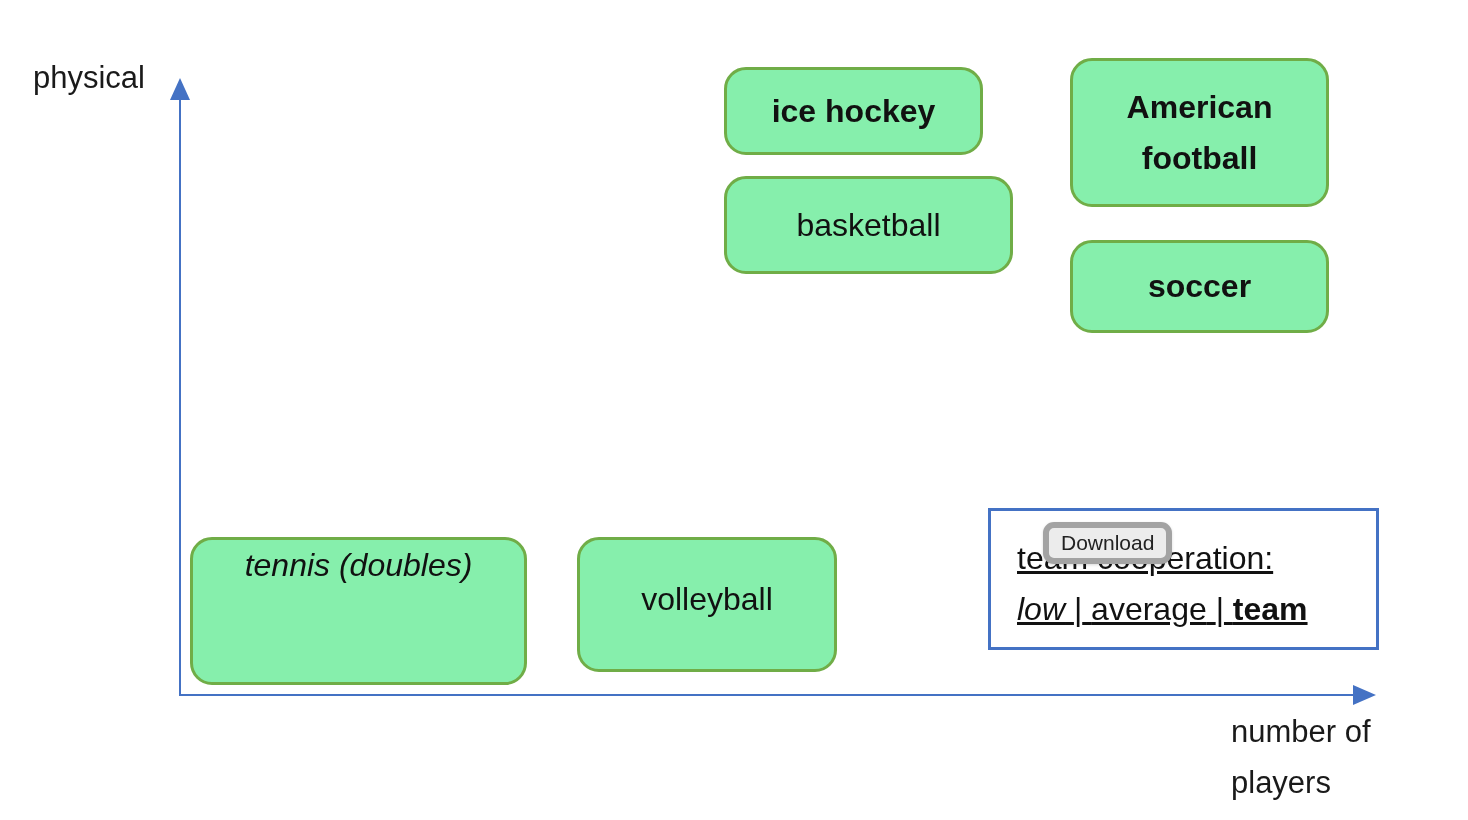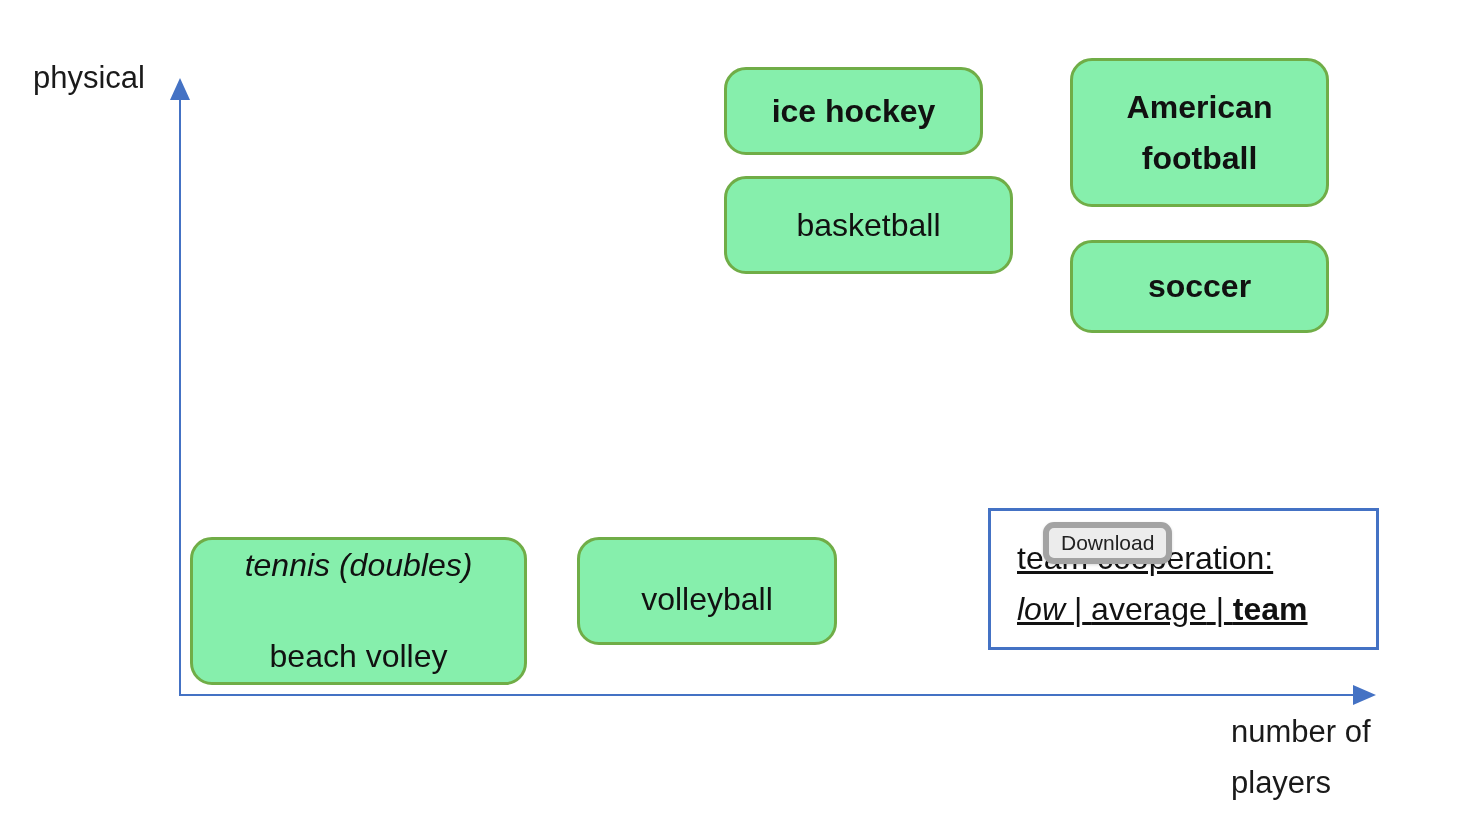--- a/index.html
+++ b/index.html
@@ -49,24 +49,23 @@
   <span>American</span>
   <span>football</span>
 </div>
 
 <div class="box bold" style="left:1070px; top:240px; width:259px; height:93px;">
   <span>soccer</span>
 </div>
 
 <div class="box" style="left:190px; top:537px; width:337px; height:148px;justify-content:space-between;">
   <span class="italic">tennis (doubles)</span>
-  <span>beach volley</span>
 </div>
 
-<div class="box" style="left:577px; top:537px; width:260px; height:108px; justify-content:flex-start; padding-top:34px;">
+<div class="box" style="left:577px; top:537px; width:260px; height:135px; justify-content:flex-start; padding-top:34px;">
   <span>volleyball</span>
 </div>
 
 <div class="legend" style="left:988px; top:508px; width:391px; height:142px;">
   <div>team cooperation:</div>
   <div>
     <span class="italic">low</span>
     <span>|</span>
     <span>average</span>
     <span>|</span>

